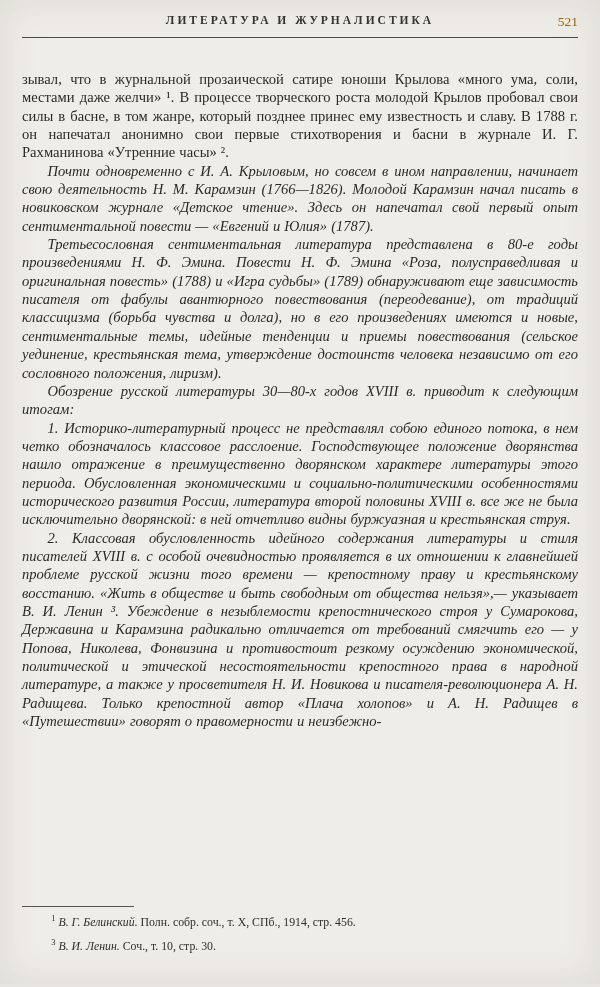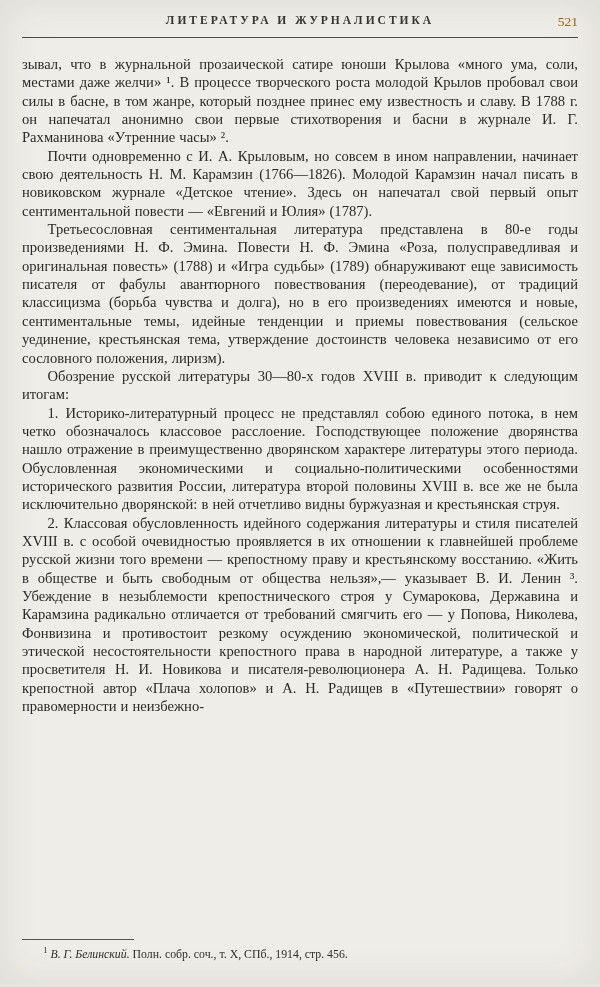--- a/index.html
+++ b/index.html
@@ -40,47 +40,48 @@
     font-size: 13.5px;
     color: #a16207;
   }
   .header-rule {
     border: 0;
     border-top: 1.2px solid #4a4a44;
     margin: 5px 0 0 0;
   }
   
   .body-text {
-    margin-top: 17px;
+    margin-top: 32px;
     font-size: 14.6px;
     line-height: 18.35px;
     text-align: justify;
   }
   .body-text p {
     margin: 0;
     word-spacing: 0.4px;
   }
   .body-text p.indent {
     text-indent: 1.75em;
+    font-style: italic;
   }
   
   .footnotes {
     position: absolute;
     left: 22px;
     right: 22px;
     bottom: 22px;
   }
   .footnote-rule {
     width: 112px;
     border: 0;
     border-top: 1px solid #55554e;
     margin: 0 0 7px 0;
   }
   .footnote {
-    margin: 0;
+    margin: 8px;
     font-size: 11.8px;
     line-height: 15.4px;
     text-align: justify;
     text-indent: 1.8em;
     color: #2d2d29;
   }
   .fn-marker {
     font-size: 8.5px;
     vertical-align: super;
     line-height: 0;
@@ -109,15 +110,16 @@
     <p class="indent">1. Историко-литературный процесс не представлял собою единого потока, в нем четко обозначалось классовое расслоение. Господствующее положение дворянства нашло отражение в преимущественно дворянском характере литературы этого периода. Обусловленная экономическими и социально-политическими особенностями исторического развития России, литература второй половины XVIII в. все же не была исключительно дворянской: в ней отчетливо видны буржуазная и крестьянская струя.</p>
     <p class="indent">2. Классовая обусловленность идейного содержания литературы и стиля писателей XVIII в. с особой очевидностью проявляется в их отношении к главнейшей проблеме русской жизни того времени — крепостному праву и крестьянскому восстанию. «Жить в обществе и быть свободным от общества нельзя»,— указывает В. И. Ленин ³. Убеждение в незыблемости крепостнического строя у Сумарокова, Державина и Карамзина радикально отличается от требований смягчить его — у Попова, Николева, Фонвизина и противостоит резкому осуждению экономической, политической и этической несостоятельности крепостного права в народной литературе, а также у просветителя Н. И. Новикова и писателя-революционера А. Н. Радищева. Только крепостной автор «Плача холопов» и А. Н. Радищев в «Путешествии» говорят о правомерности и неизбежно-</p>
   </div>
 
   <div class="footnotes">
     <div class="footnote-rule"></div>
 
     <p class="footnote"><span class="fn-marker">1</span><span class="fn-author">В. Г. Белинский.</span> <span>Полн. собр. соч., т. X, СПб., 1914, стр. 456.</span></p>
 
 
+    <p class="footnote"><span class="fn-marker">3</span><span class="fn-author">В. И. Ленин.</span> <span>Соч., т. 10, стр. 30.</span></p>
   </div>
 
 </div>
 
 </body></html>

